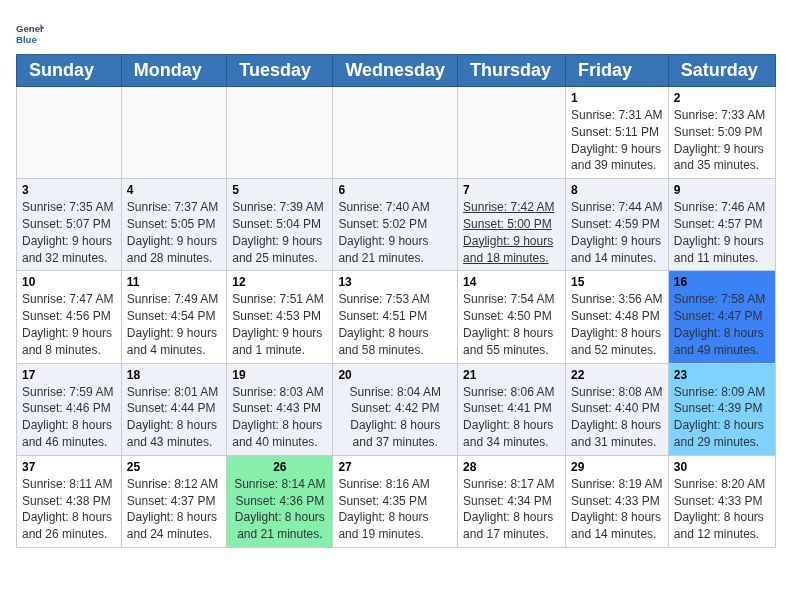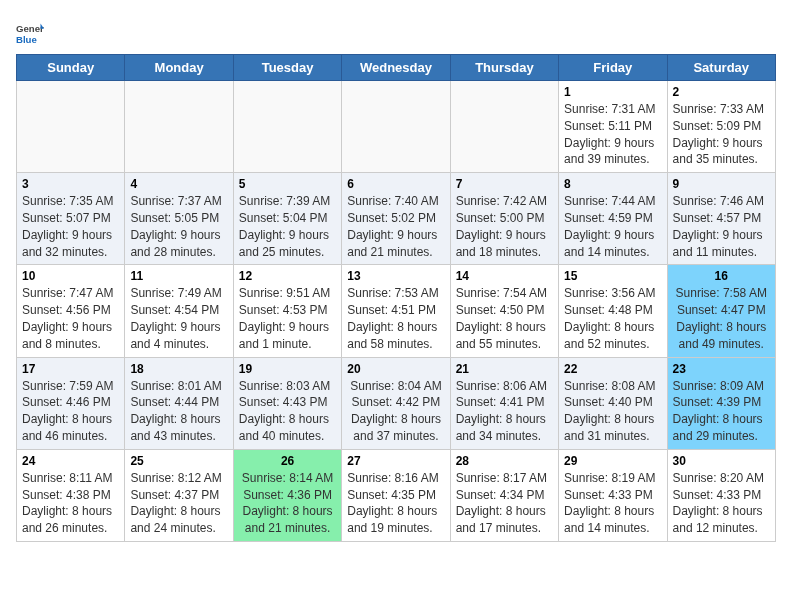--- a/index.html
+++ b/index.html
@@ -47,22 +47,22 @@
     }
     .calendar {
       width: 100%;
       border-collapse: collapse;
       font-size: 10.5px;
     }
     .calendar th {
       background: #3674b5;
       color: #fff;
       padding: 5px 12px;
-      text-align: center;
-      font-size: 13px;
+      text-align: left;
+      font-size: 18px;
       border: 1px solid #2a5a96;
     }
     .calendar td {
       border: 1px solid #ccc;
       vertical-align: top;
       padding: 4px 5px;
       width: calc(100% / 7);
       min-height: 80px;
       background: #fff;
     }
@@ -168,21 +168,21 @@
         </td>
         <td style="background: rgb(238, 242, 248);">
           <span class="day-num">6</span>
           <div class="day-info" style="white-space: pre-line;">Sunrise: 7:40 AM
 Sunset: 5:02 PM
 Daylight: 9 hours
 and 21 minutes.</div>
         </td>
         <td style="background: rgb(238, 242, 248);">
           <span class="day-num">7</span>
-          <div class="day-info" style="white-space: pre-line;">Sunrise: 7:42 AM
+          <div class="day-info" style="white-space: pre-line; text-decoration: underline;">Sunrise: 7:42 AM
 Sunset: 5:00 PM
 Daylight: 9 hours
 and 18 minutes.</div>
         </td>
         <td style="background: rgb(238, 242, 248);">
           <span class="day-num">8</span>
           <div class="day-info" style="white-space: pre-line;">Sunrise: 7:44 AM
 Sunset: 4:59 PM
 Daylight: 9 hours
 and 14 minutes.</div>
@@ -205,21 +205,21 @@
         </td>
         <td style="background: rgb(255, 255, 255);">
           <span class="day-num">11</span>
           <div class="day-info" style="white-space: pre-line;">Sunrise: 7:49 AM
 Sunset: 4:54 PM
 Daylight: 9 hours
 and 4 minutes.</div>
         </td>
         <td style="background: rgb(255, 255, 255);">
           <span class="day-num">12</span>
-          <div class="day-info" style="white-space: pre-line;">Sunrise: 9:51 AM
+          <div class="day-info" style="white-space: pre-line;">Sunrise: 7:51 AM
 Sunset: 4:53 PM
 Daylight: 9 hours
 and 1 minute.</div>
         </td>
         <td style="background: rgb(255, 255, 255);">
           <span class="day-num">13</span>
           <div class="day-info" style="white-space: pre-line;">Sunrise: 7:53 AM
 Sunset: 4:51 PM
 Daylight: 8 hours
 and 58 minutes.</div>
@@ -231,21 +231,21 @@
 Daylight: 8 hours
 and 55 minutes.</div>
         </td>
         <td style="background: rgb(255, 255, 255);">
           <span class="day-num">15</span>
           <div class="day-info" style="white-space: pre-line;">Sunrise: 3:56 AM
 Sunset: 4:48 PM
 Daylight: 8 hours
 and 52 minutes.</div>
         </td>
-        <td style="background: #7dd3fc; text-align: center;">
+        <td style="background: #3b82f6;">
           <span class="day-num">16</span>
           <div class="day-info" style="white-space: pre-line;">Sunrise: 7:58 AM
 Sunset: 4:47 PM
 Daylight: 8 hours
 and 49 minutes.</div>
         </td>
       </tr>
       <tr>
         <td style="background: rgb(238, 242, 248);">
           <span class="day-num">17</span>
@@ -292,21 +292,21 @@
         <td style="background: #7dd3fc;">
           <span class="day-num">23</span>
           <div class="day-info" style="white-space: pre-line;">Sunrise: 8:09 AM
 Sunset: 4:39 PM
 Daylight: 8 hours
 and 29 minutes.</div>
         </td>
       </tr>
       <tr>
         <td style="background: rgb(255, 255, 255);">
-          <span class="day-num">24</span>
+          <span class="day-num">37</span>
           <div class="day-info" style="white-space: pre-line;">Sunrise: 8:11 AM
 Sunset: 4:38 PM
 Daylight: 8 hours
 and 26 minutes.</div>
         </td>
         <td style="background: rgb(255, 255, 255);">
           <span class="day-num">25</span>
           <div class="day-info" style="white-space: pre-line;">Sunrise: 8:12 AM
 Sunset: 4:37 PM
 Daylight: 8 hours

